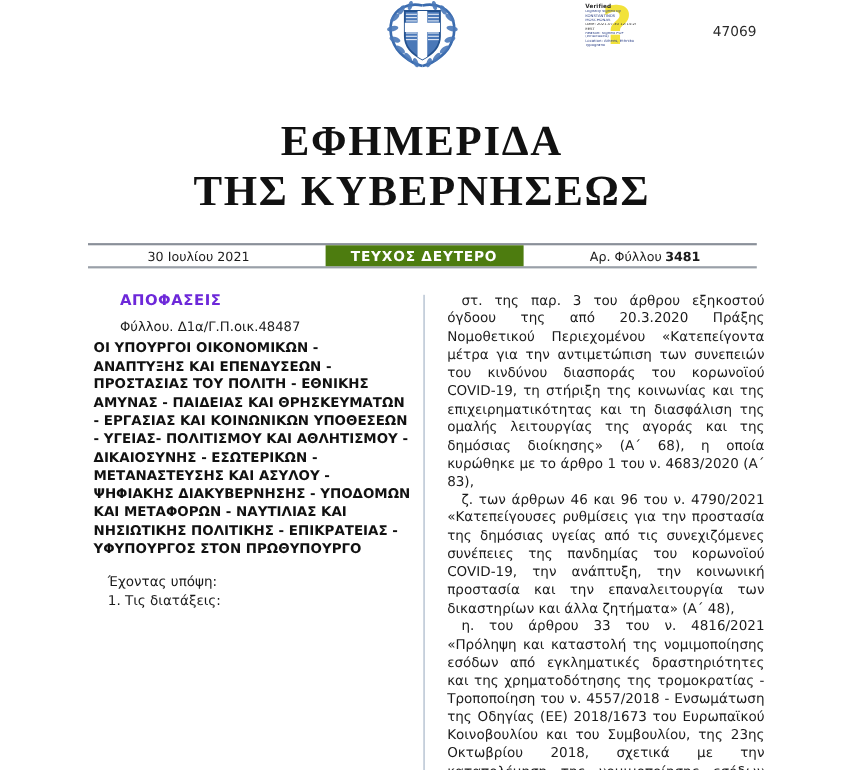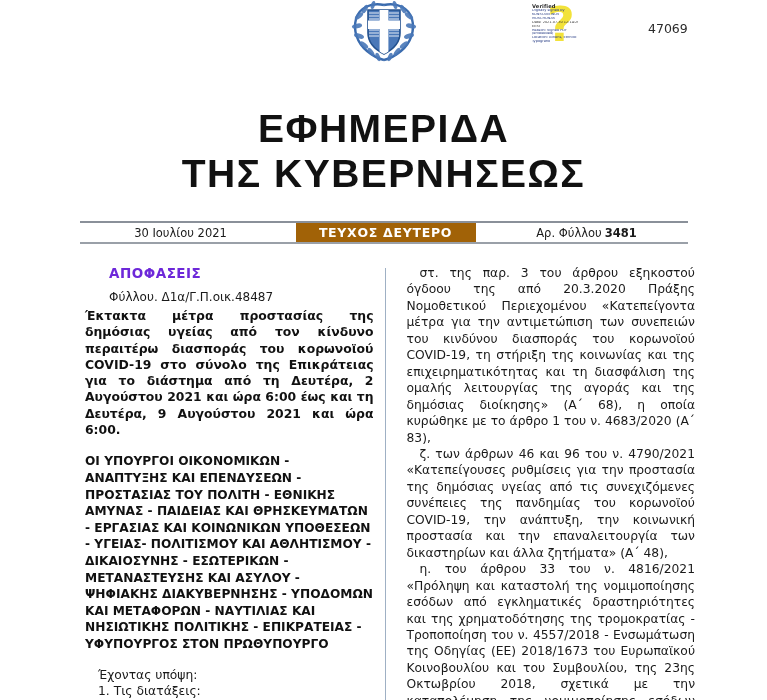--- a/index.html
+++ b/index.html
@@ -72,21 +72,21 @@
     left: 648px;
     top: 21px;
     font-size: 12.5px;
     color: #2b2b2b;
     font-family: "DejaVu Sans", "Liberation Sans", sans-serif;
   }
 
   
   .masthead {
     text-align: center;
-    font-family: Liberation Sans, sans-serif;
+    font-family: Liberation Serif, serif;
     margin-top: 44px;
   }
   .mast-line1 {
     font-size: 39px;
     line-height: 45px;
     font-weight: bold;
     letter-spacing: 1.5px;
     color: #111;
     margin-top: 19px;
   }
@@ -131,21 +131,21 @@
     display: flex;
     align-items: center;
     font-size: 11.5px;
     color: #1a1a1a;
   }
   .issue-date { justify-content: center; padding-right: 14px; }
   .issue-num  { justify-content: center; padding-left: 10px; }
   .issue-num .bold { font-weight: bold; margin-left: 3px; }
   .issue-type {
     width: 180px;
-    background: #a16207;
+    background: #4d7c0f;
     color: #ffffff;
     font-size: 12.5px;
     font-weight: bold;
     letter-spacing: 0.7px;
     display: flex;
     align-items: center;
     justify-content: center;
   }
 
   
@@ -297,21 +297,20 @@
   </div>
   <div class="issue-rule-bottom"></div>
 </div>
 
 <div class="columns">
   <div class="col-divider"></div>
 
   <div class="col col-left">
     <div class="sec-title">ΑΠΟΦΑΣΕΙΣ</div>
     <div class="doc-num">Φύλλου. Δ1α/Γ.Π.οικ.48487</div>
-    <div class="doc-title">Έκτακτα μέτρα προστασίας της δημόσιας υγείας από τον κίνδυνο περαιτέρω διασποράς του κορωνοϊού COVID-19 στο σύνολο της Επικράτειας για το διάστημα από τη Δευτέρα, 2 Αυγούστου 2021 και ώρα 6:00 έως και τη Δευτέρα, 9 Αυγούστου 2021 και ώρα 6:00.</div>
     <div class="ministers">ΟΙ ΥΠΟΥΡΓΟΙ ΟΙΚΟΝΟΜΙΚΩΝ - ΑΝΑΠΤΥΞΗΣ ΚΑΙ ΕΠΕΝΔΥΣΕΩΝ - ΠΡΟΣΤΑΣΙΑΣ ΤΟΥ ΠΟΛΙΤΗ - ΕΘΝΙΚΗΣ ΑΜΥΝΑΣ - ΠΑΙΔΕΙΑΣ ΚΑΙ ΘΡΗΣΚΕΥΜΑΤΩΝ - ΕΡΓΑΣΙΑΣ ΚΑΙ ΚΟΙΝΩΝΙΚΩΝ ΥΠΟΘΕΣΕΩΝ - ΥΓΕΙΑΣ- ΠΟΛΙΤΙΣΜΟΥ ΚΑΙ ΑΘΛΗΤΙΣΜΟΥ - ΔΙΚΑΙΟΣΥΝΗΣ - ΕΣΩΤΕΡΙΚΩΝ - ΜΕΤΑΝΑΣΤΕΥΣΗΣ ΚΑΙ ΑΣΥΛΟΥ - ΨΗΦΙΑΚΗΣ ΔΙΑΚΥΒΕΡΝΗΣΗΣ - ΥΠΟΔΟΜΩΝ ΚΑΙ ΜΕΤΑΦΟΡΩΝ - ΝΑΥΤΙΛΙΑΣ ΚΑΙ ΝΗΣΙΩΤΙΚΗΣ ΠΟΛΙΤΙΚΗΣ - ΕΠΙΚΡΑΤΕΙΑΣ - ΥΦΥΠΟΥΡΓΟΣ ΣΤΟΝ ΠΡΩΘΥΠΟΥΡΓΟ</div>
     <div class="para ind">Έχοντας υπόψη:</div>
     <div class="para ind">1. Τις διατάξεις:</div>
 
   </div>
 
   <div class="col col-right rcol">
     <div class="para ind">στ. της παρ. 3 του άρθρου εξηκοστού όγδοου της από 20.3.2020 Πράξης Νομοθετικού Περιεχομένου «Κατεπείγοντα μέτρα για την αντιμετώπιση των συνεπειών του κινδύνου διασποράς του κορωνοϊού COVID-19, τη στήριξη της κοινωνίας και της επιχειρηματικότητας και τη διασφάλιση της ομαλής λειτουργίας της αγοράς και της δημόσιας διοίκησης» (Α΄ 68), η οποία κυρώθηκε με το άρθρο 1 του ν. 4683/2020 (Α΄ 83),</div>
     <div class="para ind">ζ. των άρθρων 46 και 96 του ν. 4790/2021 «Κατεπείγουσες ρυθμίσεις για την προστασία της δημόσιας υγείας από τις συνεχιζόμενες συνέπειες της πανδημίας του κορωνοϊού COVID-19, την ανάπτυξη, την κοινωνική προστασία και την επαναλειτουργία των δικαστηρίων και άλλα ζητήματα» (Α΄ 48),</div>
     <div class="para ind">η. του άρθρου 33 του ν. 4816/2021 «Πρόληψη και καταστολή της νομιμοποίησης εσόδων από εγκληματικές δραστηριότητες και της χρηματοδότησης της τρομοκρατίας - Τροποποίηση του ν. 4557/2018 - Ενσωμάτωση της Οδηγίας (ΕΕ) 2018/1673 του Ευρωπαϊκού Κοινοβουλίου και του Συμβουλίου, της 23ης Οκτωβρίου 2018, σχετικά με την καταπολέμηση της νομιμοποίησης εσόδων από παράνομες δραστηριότητες μέσω του ποινικού δικαίου, επιτάχυνση της απονομής της δικαιοσύνης και άλλες επείγουσες διατάξεις» (Α΄ 118),</div>

